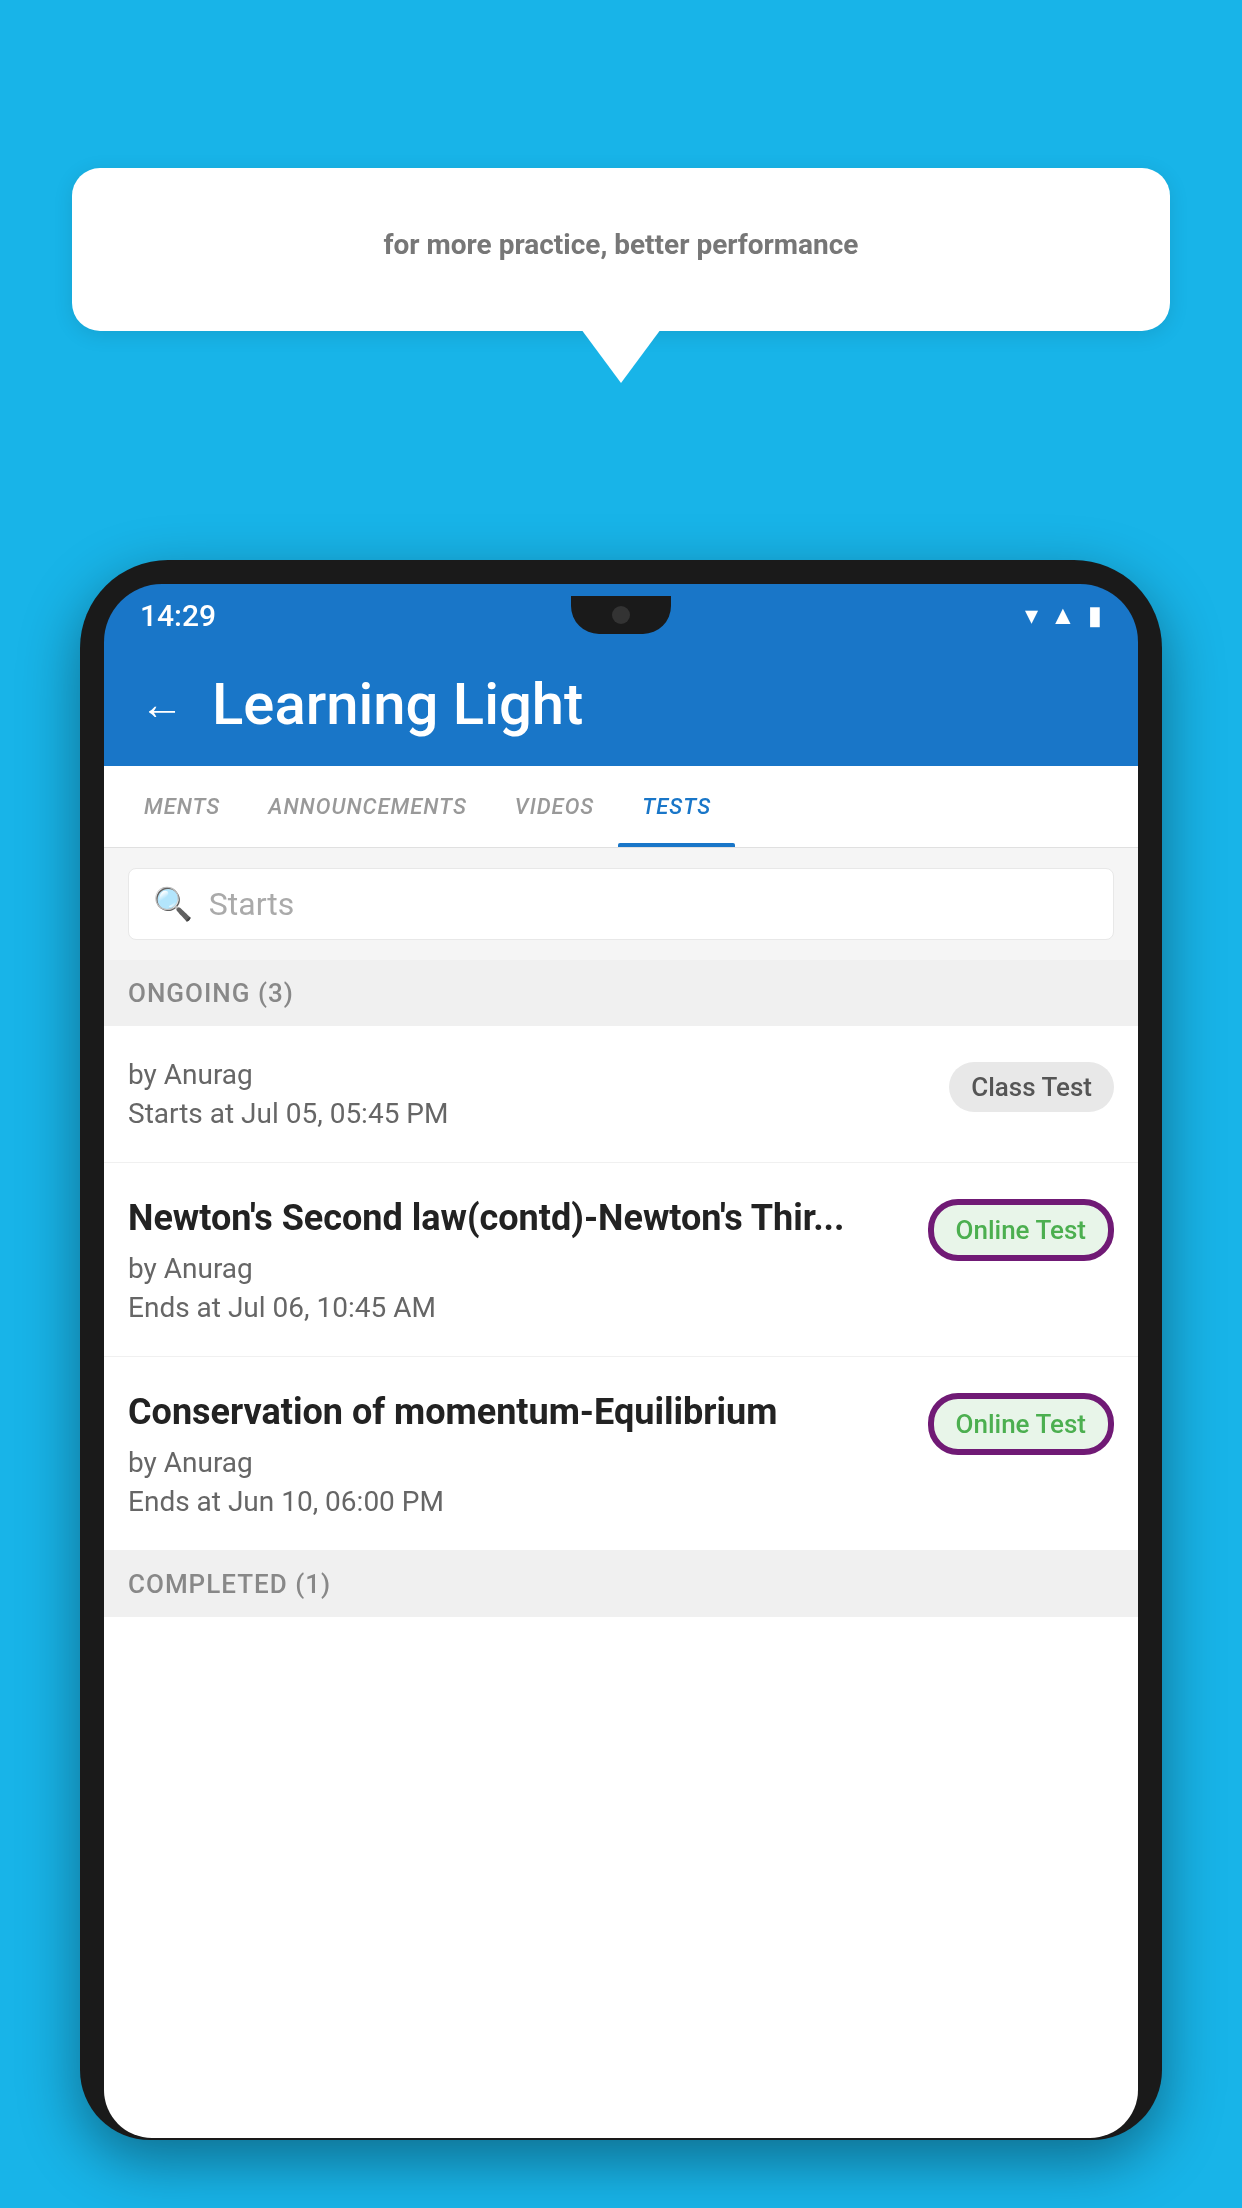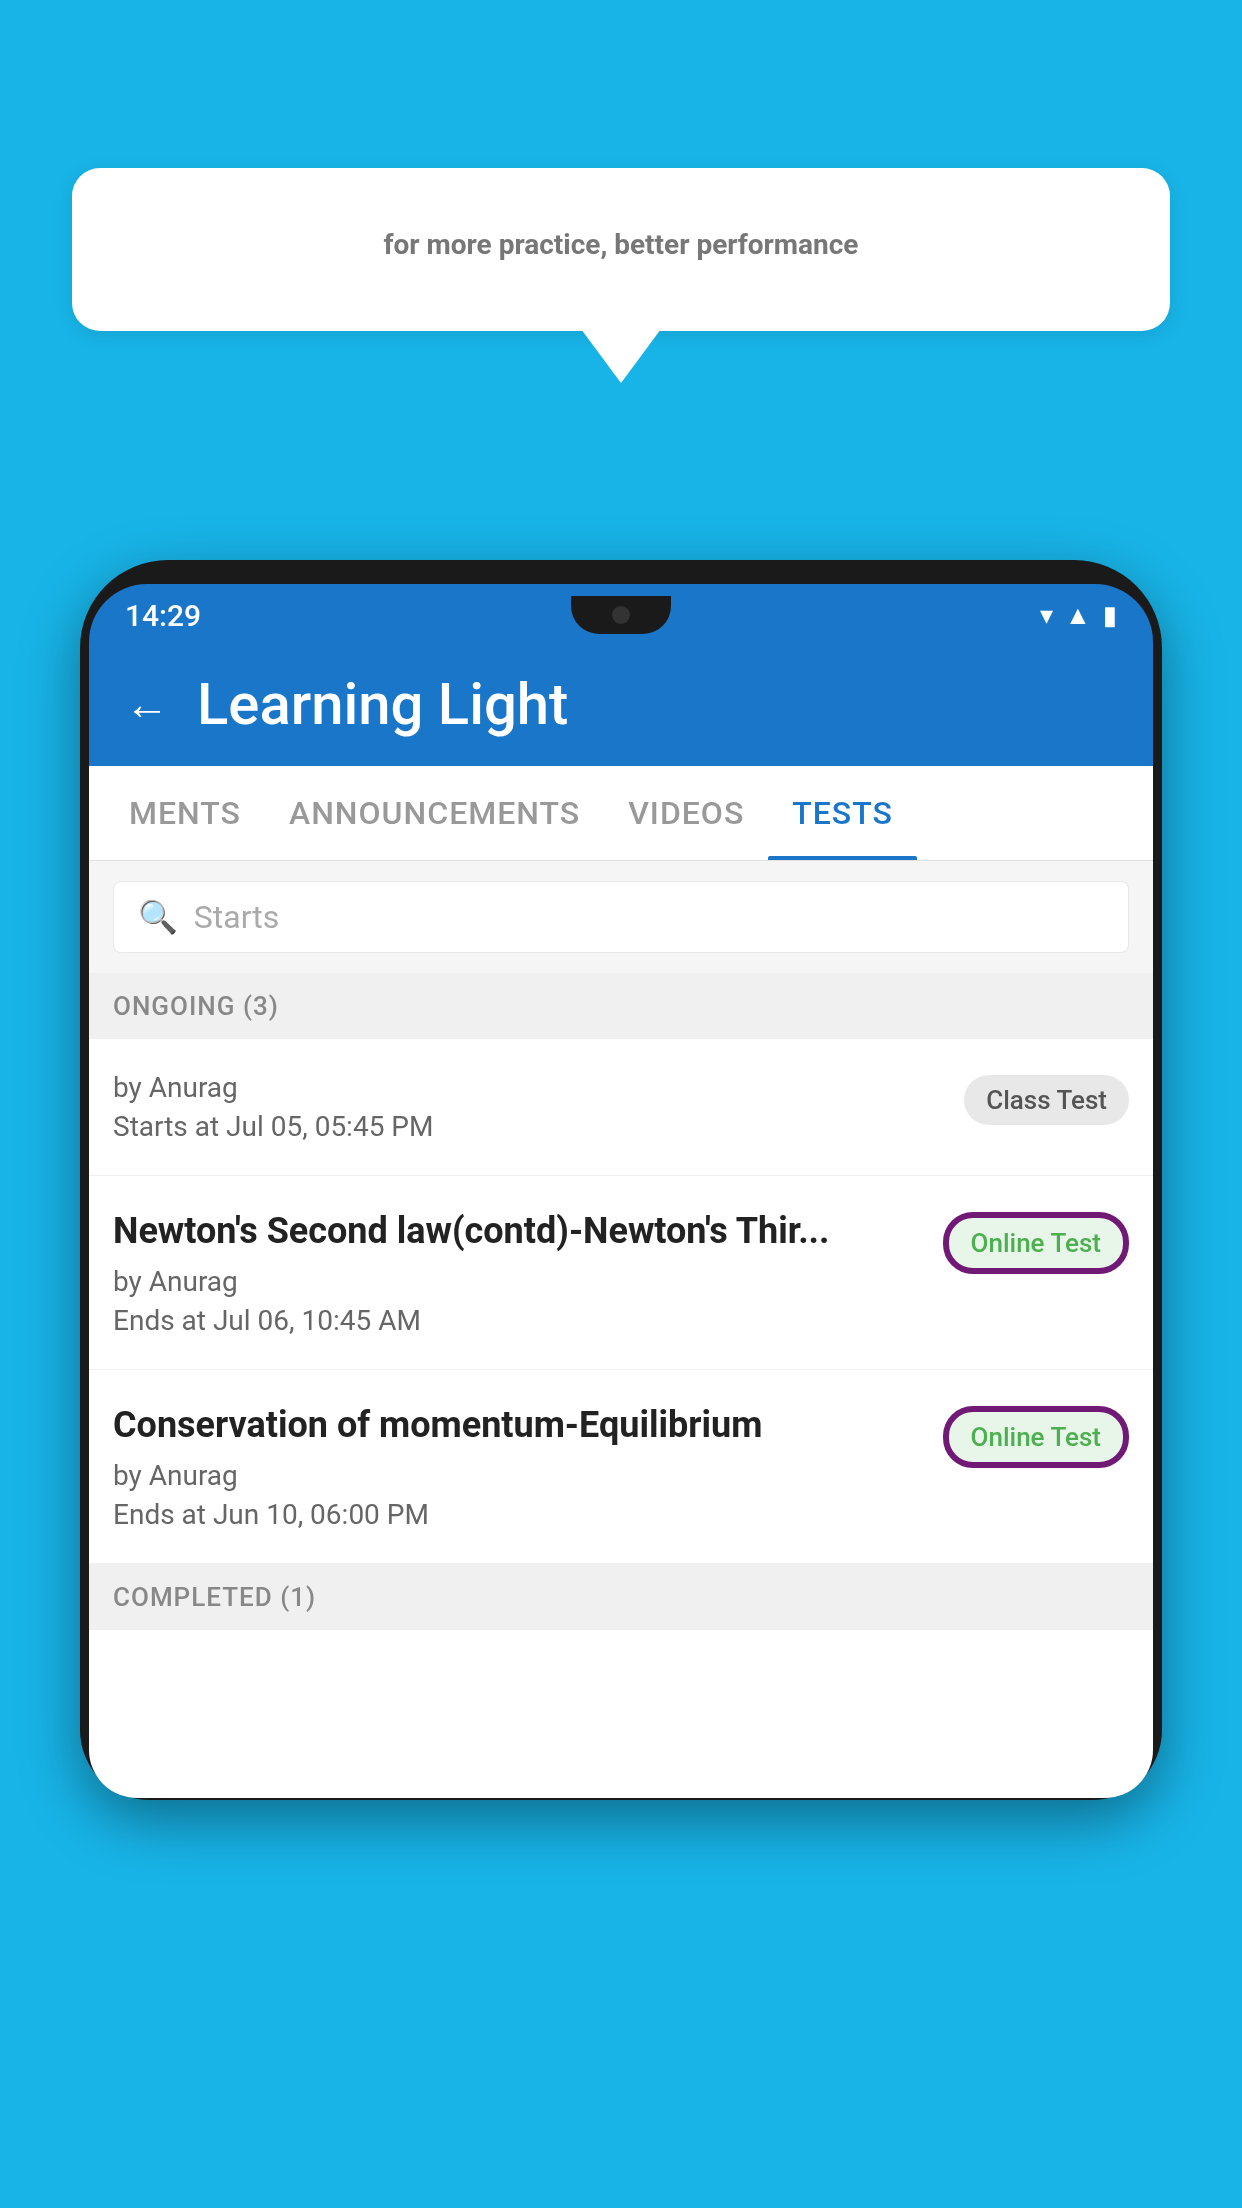--- a/index.html
+++ b/index.html
@@ -57,23 +57,23 @@
       position: absolute;
       top: 560px;
       left: 80px;
       right: 80px;
       bottom: 0;
     }
 
     .phone-outer {
       background: #1a1a1a;
       border-radius: 88px 88px 70px 70px;
-      padding: 24px 9px 0;
+      padding: 24px 24px 0;
       width: 100%;
-      height: 1240px;
+      height: 1580px;
       box-shadow: 0 20px 60px rgba(0,0,0,0.4);
       position: relative;
     }
 
     
     .phone-notch-bar {
       display: flex;
       align-items: center;
       justify-content: space-between;
       padding: 12px 36px 8px;
@@ -147,27 +147,28 @@
     
     .tabs-bar {
       display: flex;
       background: white;
       border-bottom: 1px solid #e0e0e0;
       padding: 0 16px;
     }
 
     .tab-item {
       padding: 28px 24px;
-      font-size: 32px;
+      font-size: 22px;
       color: #999;
       font-weight: 500;
       letter-spacing: 1px;
       text-transform: uppercase;
       cursor: pointer;
       position: relative;
+      font-style: italic;
     }
 
     .tab-item.active {
       color: #1976c8;
     }
 
     .tab-item.active::after {
       content: '';
       position: absolute;
       bottom: 0;

